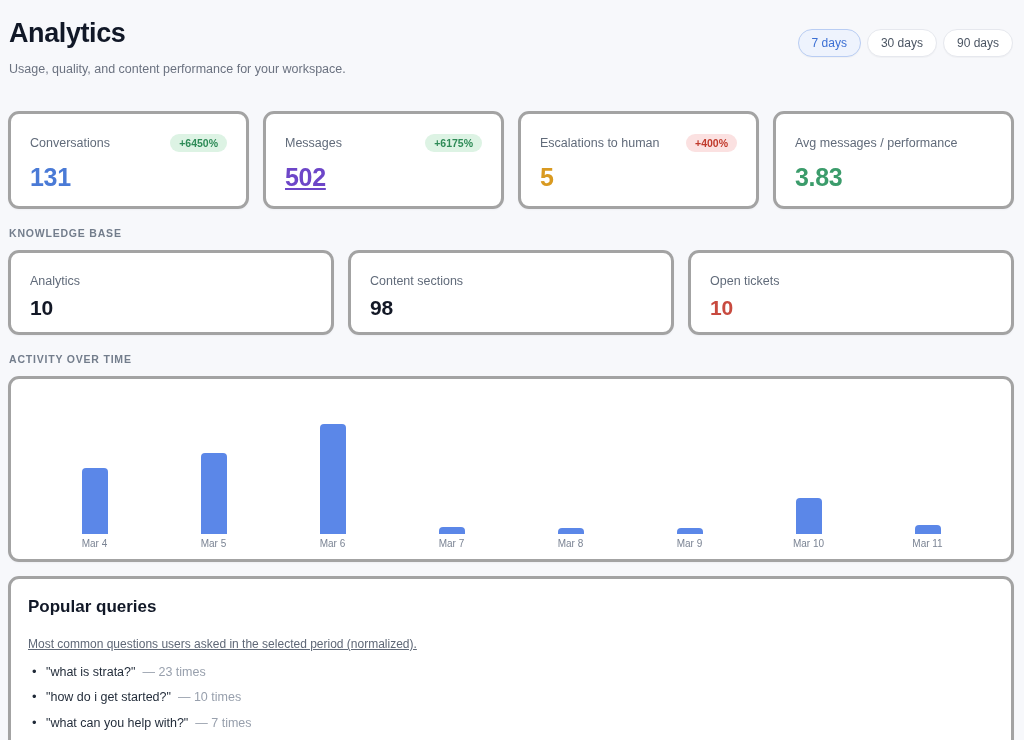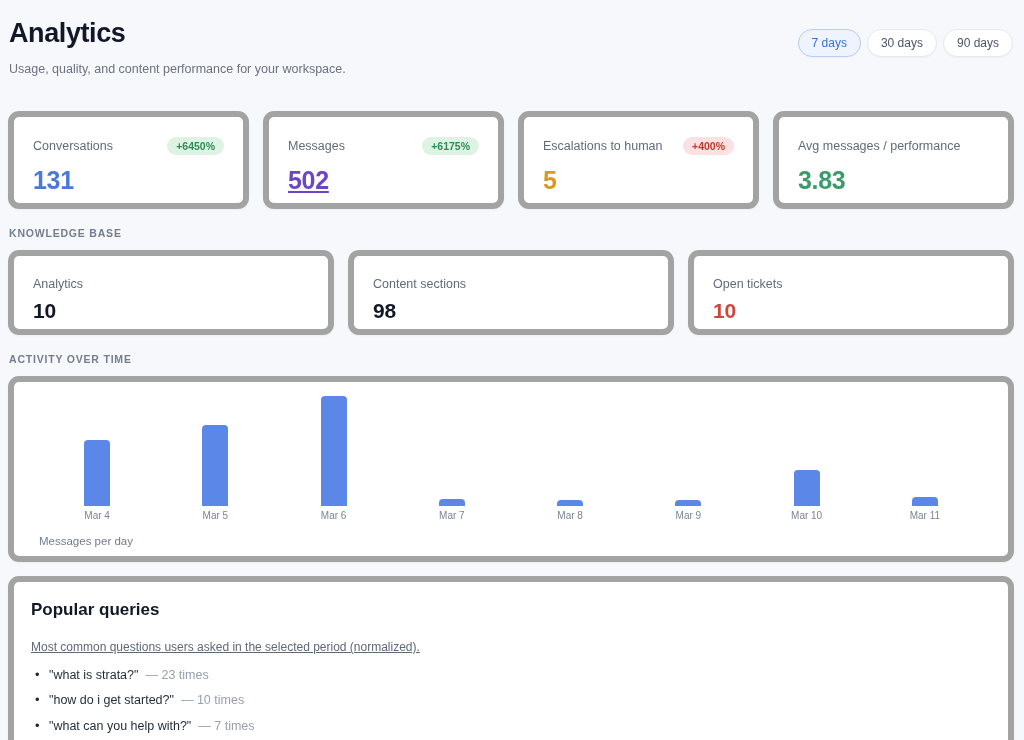--- a/index.html
+++ b/index.html
@@ -68,21 +68,21 @@
     font-weight: bold;
     letter-spacing: 0.8px;
     color: #737d8c;
     text-transform: uppercase;
     padding-left: 1px;
   }
 
   
   .card {
     background: #ffffff;
-    border: 6px solid #a3a3a3;
+    border: 3px solid #a3a3a3;
     border-radius: 11px;
     box-shadow: 0 1px 2px rgba(16,24,40,0.04);
   }
 
   .metrics-row {
     display: grid;
     grid-template-columns: repeat(4, 1fr);
     gap: 14px;
     margin-top: 11px;
   }
@@ -336,21 +336,20 @@
         </div>
         <div class="bar-col">
           <div class="bar" style="height: 36px; background: rgb(91, 135, 232);"></div>
           <div class="bar-label">Mar 10</div>
         </div>
         <div class="bar-col">
           <div class="bar" style="height: 9px; background: rgb(91, 135, 232);"></div>
           <div class="bar-label">Mar 11</div>
         </div>
       </div>
-    <div class="chart-caption">Messages per day</div>
   </div>
 
   <div class="card queries-card">
     <div class="queries-title">Popular queries</div>
     <div class="queries-sub">Most common questions users asked in the selected period (normalized).</div>
     <ul class="queries-list" id="queries-list">
 
     <li class="query-item"><span class="query-text">"what is strata?"</span><span class="query-count">— 23 times</span></li>
         <li class="query-item"><span class="query-text">"how do i get started?"</span><span class="query-count">— 10 times</span></li>
         <li class="query-item"><span class="query-text">"what can you help with?"</span><span class="query-count">— 7 times</span></li>

